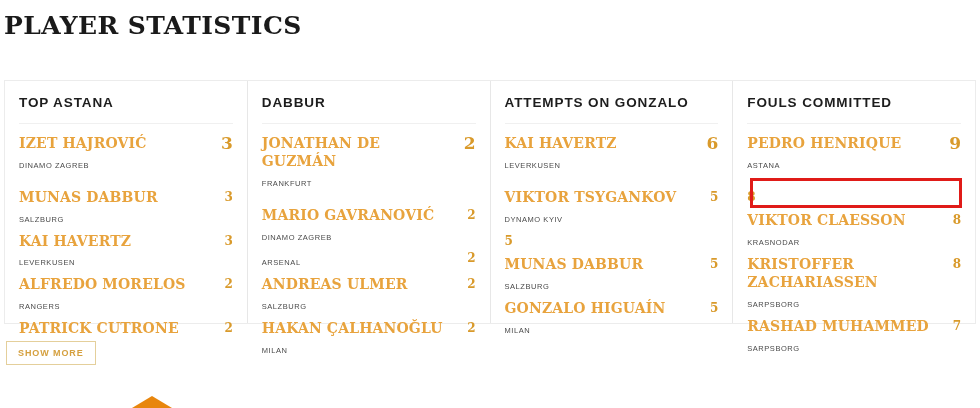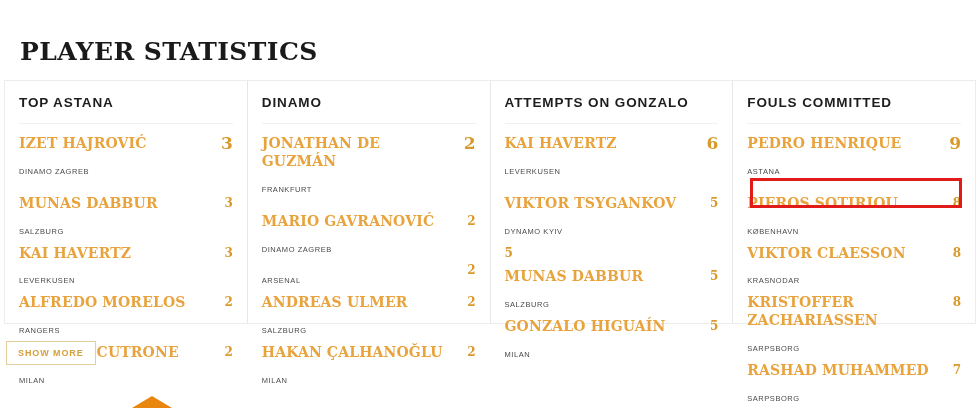--- a/index.html
+++ b/index.html
@@ -16,22 +16,22 @@
     position: relative;
   }
 
   
   .page-title {
     font-family: "DejaVu Serif", serif;
     font-weight: bold;
     font-size: 25px;
     letter-spacing: 0.4px;
     color: #1a1a1a;
-    margin: 16px;
-    padding: 23px 0 0 4px;
+    margin: 0;
+    padding: 13px 0 0 4px;
     line-height: 1;
   }
 
   
   .stats-grid {
     position: absolute;
     left: 4px;
     top: 80px;
     width: 972px;
     height: 244px;
@@ -88,21 +88,21 @@
     color: #e8a33d;
     line-height: 1.28;
     text-transform: uppercase;
   }
   .player-club {
     font-family: "Liberation Sans", sans-serif;
     font-size: 7.5px;
     letter-spacing: 0.55px;
     color: #4a4a4a;
     line-height: 1.45;
-    margin-top: 14px;
+    margin-top: 8px;
     text-transform: uppercase;
     white-space: nowrap;
   }
 
   .stat-value {
     font-family: "DejaVu Serif", serif;
     font-weight: bold;
     font-size: 12px;
     color: #d99a2b;
     line-height: 1.28;
@@ -200,21 +200,21 @@
         <div class="player-block">
           <div class="player-name">PATRICK CUTRONE</div>
           <div class="player-club">MILAN</div>
         </div>
         <div class="stat-value">2</div>
       </div>
     </div>
   </div>
 
   <div class="stats-col">
-    <div class="col-header">DINAMO</div>
+    <div class="col-header">DABBUR</div>
     <div class="rows">
       <div class="stat-row is-lead">
         <div class="player-block">
           <div class="player-name">JONATHAN DE GUZMÁN</div>
           <div class="player-club">FRANKFURT</div>
         </div>
         <div class="stat-value">2</div>
       </div>
       <div class="stat-row">
         <div class="player-block">
@@ -287,24 +287,20 @@
     <div class="col-header">FOULS COMMITTED</div>
     <div class="rows">
       <div class="stat-row is-lead">
         <div class="player-block">
           <div class="player-name">PEDRO HENRIQUE</div>
           <div class="player-club">ASTANA</div>
         </div>
         <div class="stat-value">9</div>
       </div>
       <div class="stat-row">
-        <div class="player-block">
-          <div class="player-name">PIEROS SOTIRIOU</div>
-          <div class="player-club">KØBENHAVN</div>
-        </div>
         <div class="stat-value">8</div>
       </div>
       <div class="stat-row">
         <div class="player-block">
           <div class="player-name">VIKTOR CLAESSON</div>
           <div class="player-club">KRASNODAR</div>
         </div>
         <div class="stat-value">8</div>
       </div>
       <div class="stat-row">

